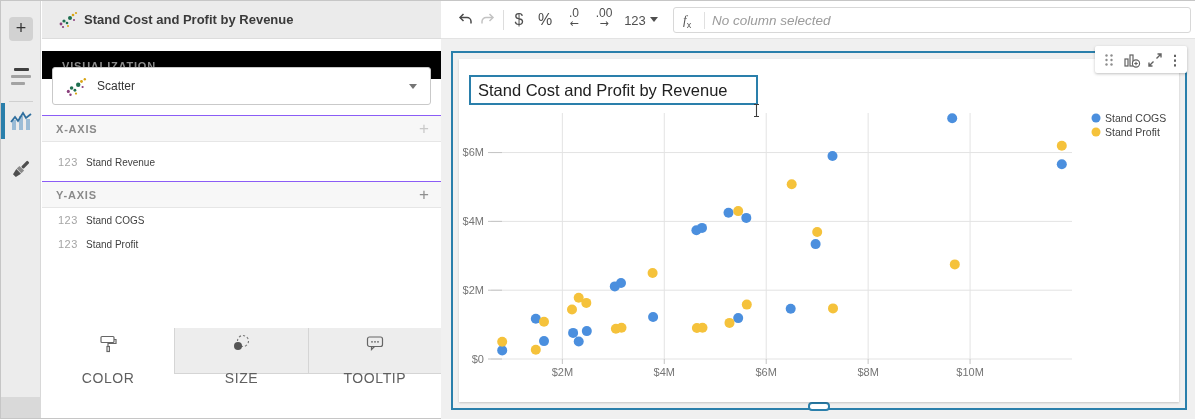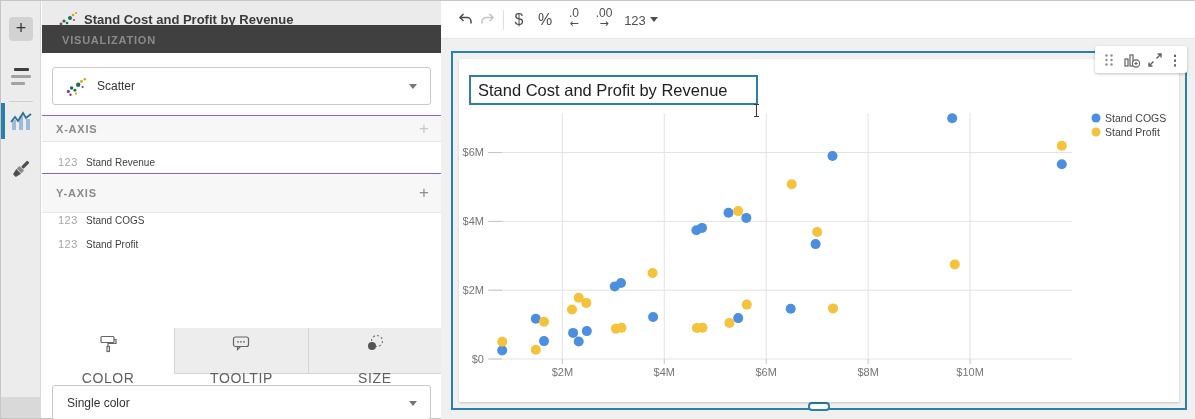--- a/index.html
+++ b/index.html
@@ -20,32 +20,32 @@
   .rail-chart { position:absolute; left:9px; top:108px; width:22px; height:24px; }
   .rail-brush { position:absolute; left:9px; top:156px; width:22px; height:24px; }
   .rail-bottom { position:absolute; left:0; bottom:0; width:40px; height:21px; background:#d9d9d9; }
 
   
   .panel { position:absolute; left:41px; top:0; width:399px; height:100%; background:#fff; }
   .panel-header { position:absolute; left:0; top:0; width:100%; height:38px; background:#ebebeb; border-bottom:1px solid #dcdcdc; }
   .panel-header .mini-scatter { position:absolute; left:16px; top:9px; }
   .panel-title { position:absolute; left:42px; top:11px; font-size:13px; font-weight:bold; color:#3a3a3a; }
   .sec-label { position:absolute; left:0; width:100%; font-size:11px; font-weight:bold; letter-spacing:.8px; color:#8a8a8a; padding-left:14px; }
-  .viz-label { top:24px; height:28px; line-height:30px; background:#404040;padding-left:20px; }
+  .viz-label { top:50px; height:28px; line-height:30px; background:#000000;padding-left:20px; }
   .dropdown { position:absolute; left:10px; width:379px; background:#fff; border:1px solid #c9c9c9; border-radius:3px; cursor:pointer; }
   .viz-dd { top:66px; height:38px; }
   .viz-dd .mini-scatter { position:absolute; left:12px; top:8px; }
   .dd-label { position:absolute; left:44px; top:50%; transform:translateY(-50%); font-size:12px; color:#333; }
   .caret { position:absolute; right:13px; top:50%; margin-top:-2px; width:0; height:0; border-left:4.5px solid transparent; border-right:4.5px solid transparent; border-top:5px solid #757575; }
   .sec-header { position:absolute; left:0; width:100%; background:#f7f7f7; border-top:1px solid #8b5cf6; border-bottom:1px solid #e6e6e6; }
   .sec-header .sh-label { position:absolute; left:14px; top:50%; transform:translateY(-50%); font-size:11px; font-weight:bold; letter-spacing:.8px; color:#8a8a8a; }
   .sh-plus { position:absolute; right:12px; top:50%; transform:translateY(-50%); font-size:17px; font-weight:normal; cursor:pointer; }
   .xaxis-h { top:114px; height:27px; }
   .xaxis-h .sh-plus { color:#c9c9c9; }
-  .yaxis-h { top:172px; height:40px; }
+  .yaxis-h { top:180px; height:27px; }
   .yaxis-h .sh-plus { color:#8f8f8f; }
   .field-row { position:absolute; left:0; width:100%; }
   .f-type { position:absolute; left:16px; top:50%; transform:translateY(-50%); font-size:11px; color:#a5a5a5; letter-spacing:.5px; }
   .f-name { position:absolute; left:44px; top:50%; transform:translateY(-50%); font-size:10px; color:#3f3f3f; }
   .row-revenue { top:141px; height:39px; }
   .row-cogs { top:207px; height:24px; }
   .row-profit { top:231px; height:24px; }
   .agg-row { position:absolute; left:0; top:255px; width:100%; height:26px; }
   .agg-check { position:absolute; left:16px; top:4px; width:15px; height:15px; background:#fff; border:1px solid #cbcbcb; border-radius:2px; cursor:pointer; }
   .agg-label { position:absolute; left:44px; top:6px; font-size:10.5px; letter-spacing:.4px; color:#9a9a9a; }
@@ -193,39 +193,35 @@
       <div class="tab active">
         <svg width="20" height="20" viewBox="0 0 20 20">
           <rect x="3" y="3.5" width="13" height="6" rx="1" fill="none" stroke="#666" stroke-width="1.2"></rect>
           <path d="M16 6.5 h2 v4 h-8 v3" fill="none" stroke="#666" stroke-width="1.2"></path>
           <rect x="9" y="13.5" width="2.4" height="5" fill="none" stroke="#666" stroke-width="1.2"></rect>
         </svg>
         <span class="tab-label">COLOR</span>
       </div>
       <div class="tab">
         <svg width="20" height="20" viewBox="0 0 20 20">
+          <circle cx="12" cy="8" r="5.5" fill="none" stroke="#777" stroke-width="1.1" stroke-dasharray="2.2,2"></circle>
+          <circle cx="7" cy="13" r="4" fill="#555"></circle>
+        </svg>
+        <span class="tab-label">SIZE</span>
+      </div>
+      <div class="tab">
+        <svg width="20" height="20" viewBox="0 0 20 20">
           <rect x="2.5" y="4" width="15" height="9.5" rx="2" fill="none" stroke="#666" stroke-width="1.2"></rect>
           <path d="M6.5 13.5 l0 3 l3 -3" fill="none" stroke="#666" stroke-width="1.2"></path>
           <circle cx="7" cy="8.8" r="0.9" fill="#666"></circle>
             <circle cx="10" cy="8.8" r="0.9" fill="#666"></circle>
             <circle cx="13" cy="8.8" r="0.9" fill="#666"></circle>
         </svg>
         <span class="tab-label">TOOLTIP</span>
       </div>
-      <div class="tab">
-        <svg width="20" height="20" viewBox="0 0 20 20">
-          <circle cx="12" cy="8" r="5.5" fill="none" stroke="#777" stroke-width="1.1" stroke-dasharray="2.2,2"></circle>
-          <circle cx="7" cy="13" r="4" fill="#555"></circle>
-        </svg>
-        <span class="tab-label">SIZE</span>
-      </div>
-    </div>
-    <div class="dropdown color-dd">
-      <span class="dd-label">Single color</span>
-      <span class="caret"></span>
     </div>
   </div>
 
   <div class="main">
     <div class="toolbar">
       <span class="tb-i tb-undo">
         <svg width="17" height="16" viewBox="0 0 17 16">
           <path d="M4 5.5 h7 a4 4 0 0 1 4 4 v2" fill="none" stroke="#4a4a4a" stroke-width="1.5"></path>
           <path d="M7.5 2 L4 5.5 L7.5 9" fill="none" stroke="#4a4a4a" stroke-width="1.5"></path>
         </svg>
@@ -244,20 +240,25 @@
         <span class="dec-a">←</span>
       </span>
       <span class="dec dec00">
         <span class="dec-t">.00</span>
         <span class="dec-a">→</span>
       </span>
       <span class="tb-i tb-123">
         <span>123</span>
         <span class="caret"></span>
       </span>
+      <div class="fx-box">
+        <span class="fx-glyph">f<sub>x</sub></span>
+        <span class="fx-div"></span>
+        <input class="fx-input" placeholder="No column selected" style="">
+      </div>
     </div>
 
     <div class="canvas">
       <div class="selection"></div>
       <div class="sel-handle"></div>
 
       <div class="card">
         <svg id="chart-svg" class="chart-svg" width="720" height="343">
             <line x1="32" y1="300" x2="613" y2="300" stroke="#e3e3e3" stroke-width="1"></line>
             <line x1="29" y1="300" x2="43" y2="300" stroke="#c4c4c4" stroke-width="1"></line>

